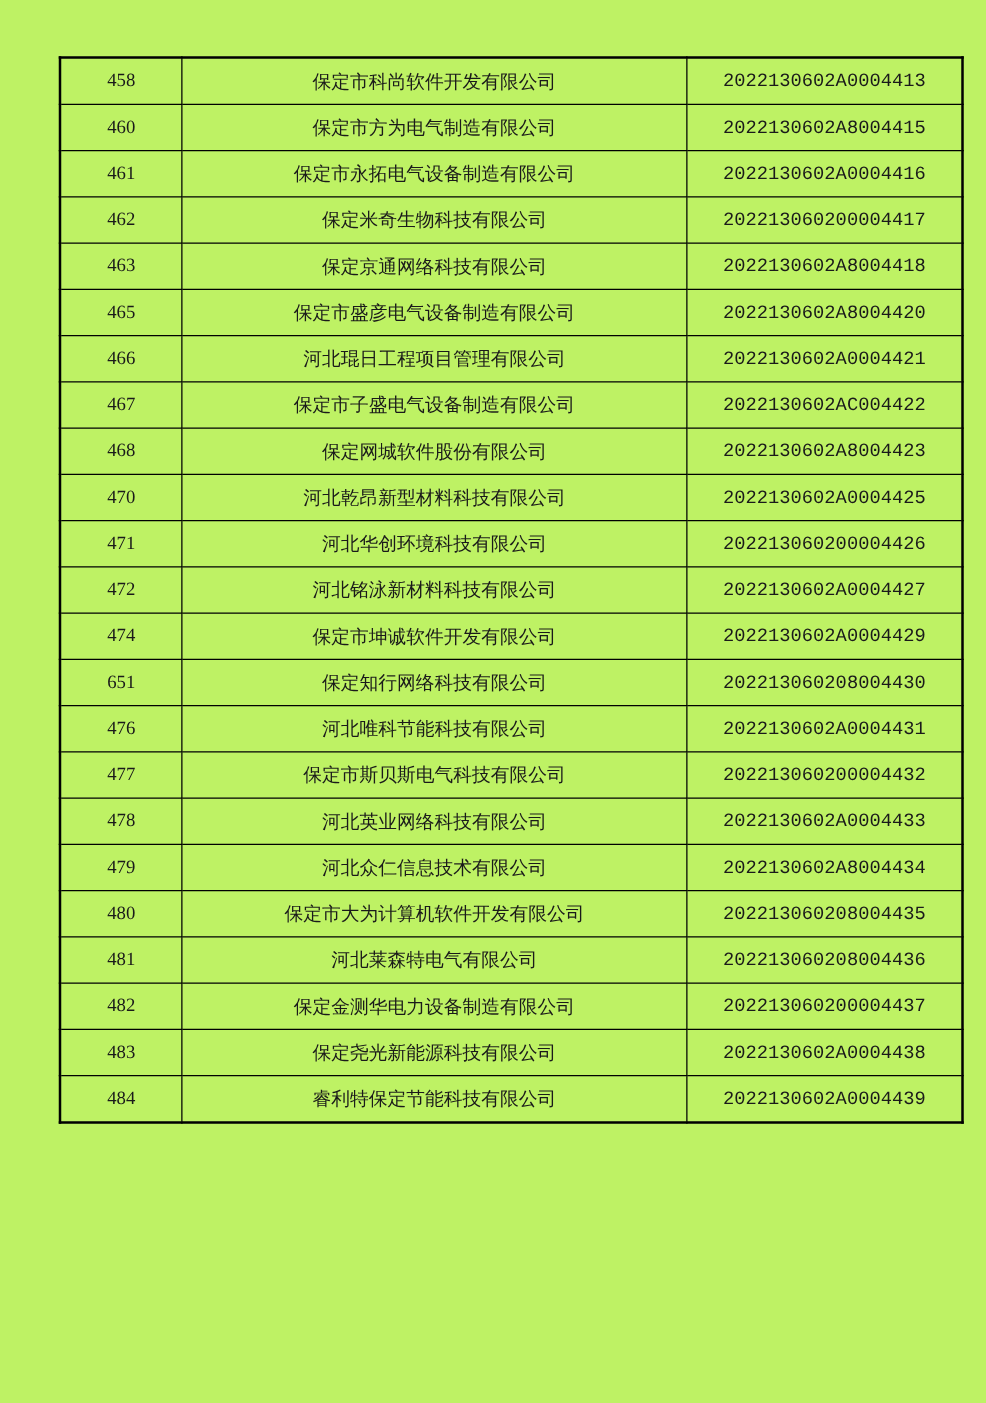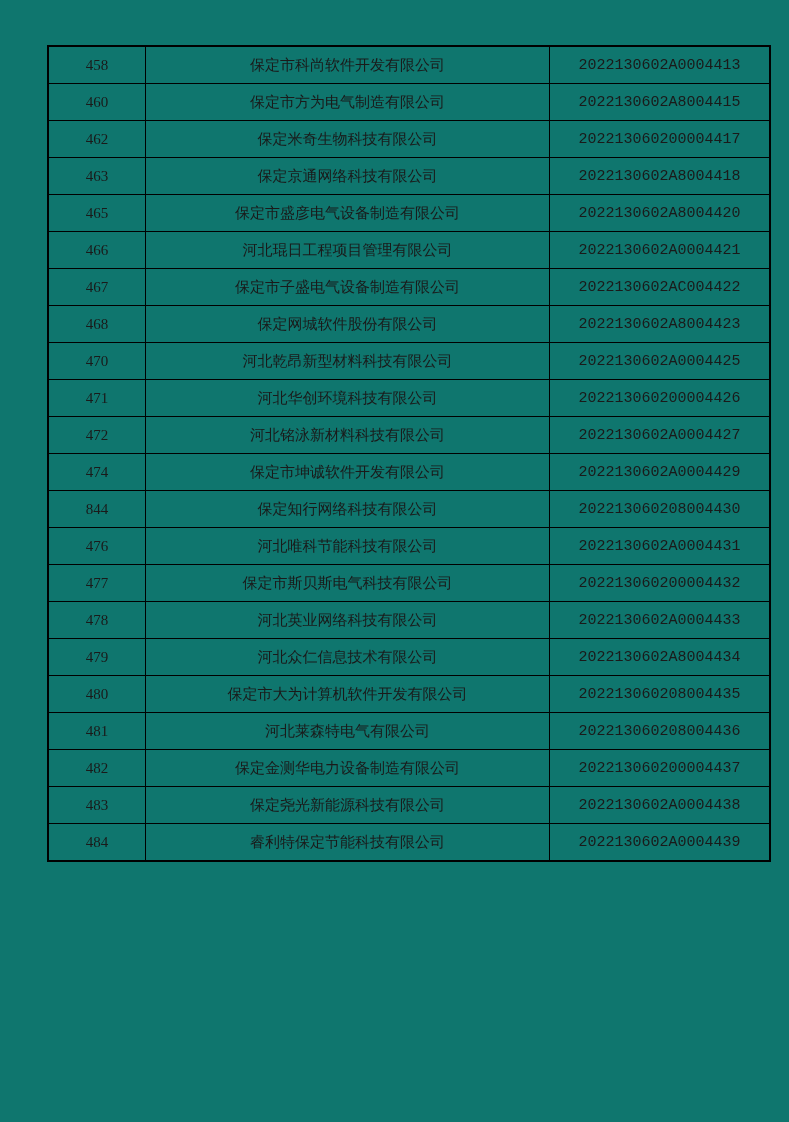--- a/index.html
+++ b/index.html
@@ -4,21 +4,21 @@
 <style>
   html, body {
     margin: 0;
     padding: 0;
     background: #ffffff;
   }
   .page {
     position: relative;
     width: 789px;
     height: 1122px;
-    background: #0f766e;
+    background: #bef264;
     overflow: hidden;
     font-family: "Liberation Serif", "DejaVu Serif", serif;
   }
   table.registry {
     position: absolute;
     left: 47px;
     top: 45px;
     width: 694px;
     border-collapse: collapse;
     table-layout: fixed;
@@ -47,20 +47,25 @@
     <tbody id="registry-body">
         <tr>
           <td class="col-no">458</td>
           <td class="col-name">保定市科尚软件开发有限公司</td>
           <td class="col-code">2022130602A0004413</td>
         </tr>
         <tr>
           <td class="col-no">460</td>
           <td class="col-name">保定市方为电气制造有限公司</td>
           <td class="col-code">2022130602A8004415</td>
+        </tr>
+        <tr>
+          <td class="col-no">461</td>
+          <td class="col-name">保定市永拓电气设备制造有限公司</td>
+          <td class="col-code">2022130602A0004416</td>
         </tr>
         <tr>
           <td class="col-no">462</td>
           <td class="col-name">保定米奇生物科技有限公司</td>
           <td class="col-code">202213060200004417</td>
         </tr>
         <tr>
           <td class="col-no">463</td>
           <td class="col-name">保定京通网络科技有限公司</td>
           <td class="col-code">2022130602A8004418</td>
@@ -99,21 +104,21 @@
           <td class="col-no">472</td>
           <td class="col-name">河北铭泳新材料科技有限公司</td>
           <td class="col-code">2022130602A0004427</td>
         </tr>
         <tr>
           <td class="col-no">474</td>
           <td class="col-name">保定市坤诚软件开发有限公司</td>
           <td class="col-code">2022130602A0004429</td>
         </tr>
         <tr>
-          <td class="col-no">844</td>
+          <td class="col-no">651</td>
           <td class="col-name">保定知行网络科技有限公司</td>
           <td class="col-code">202213060208004430</td>
         </tr>
         <tr>
           <td class="col-no">476</td>
           <td class="col-name">河北唯科节能科技有限公司</td>
           <td class="col-code">2022130602A0004431</td>
         </tr>
         <tr>
           <td class="col-no">477</td>

